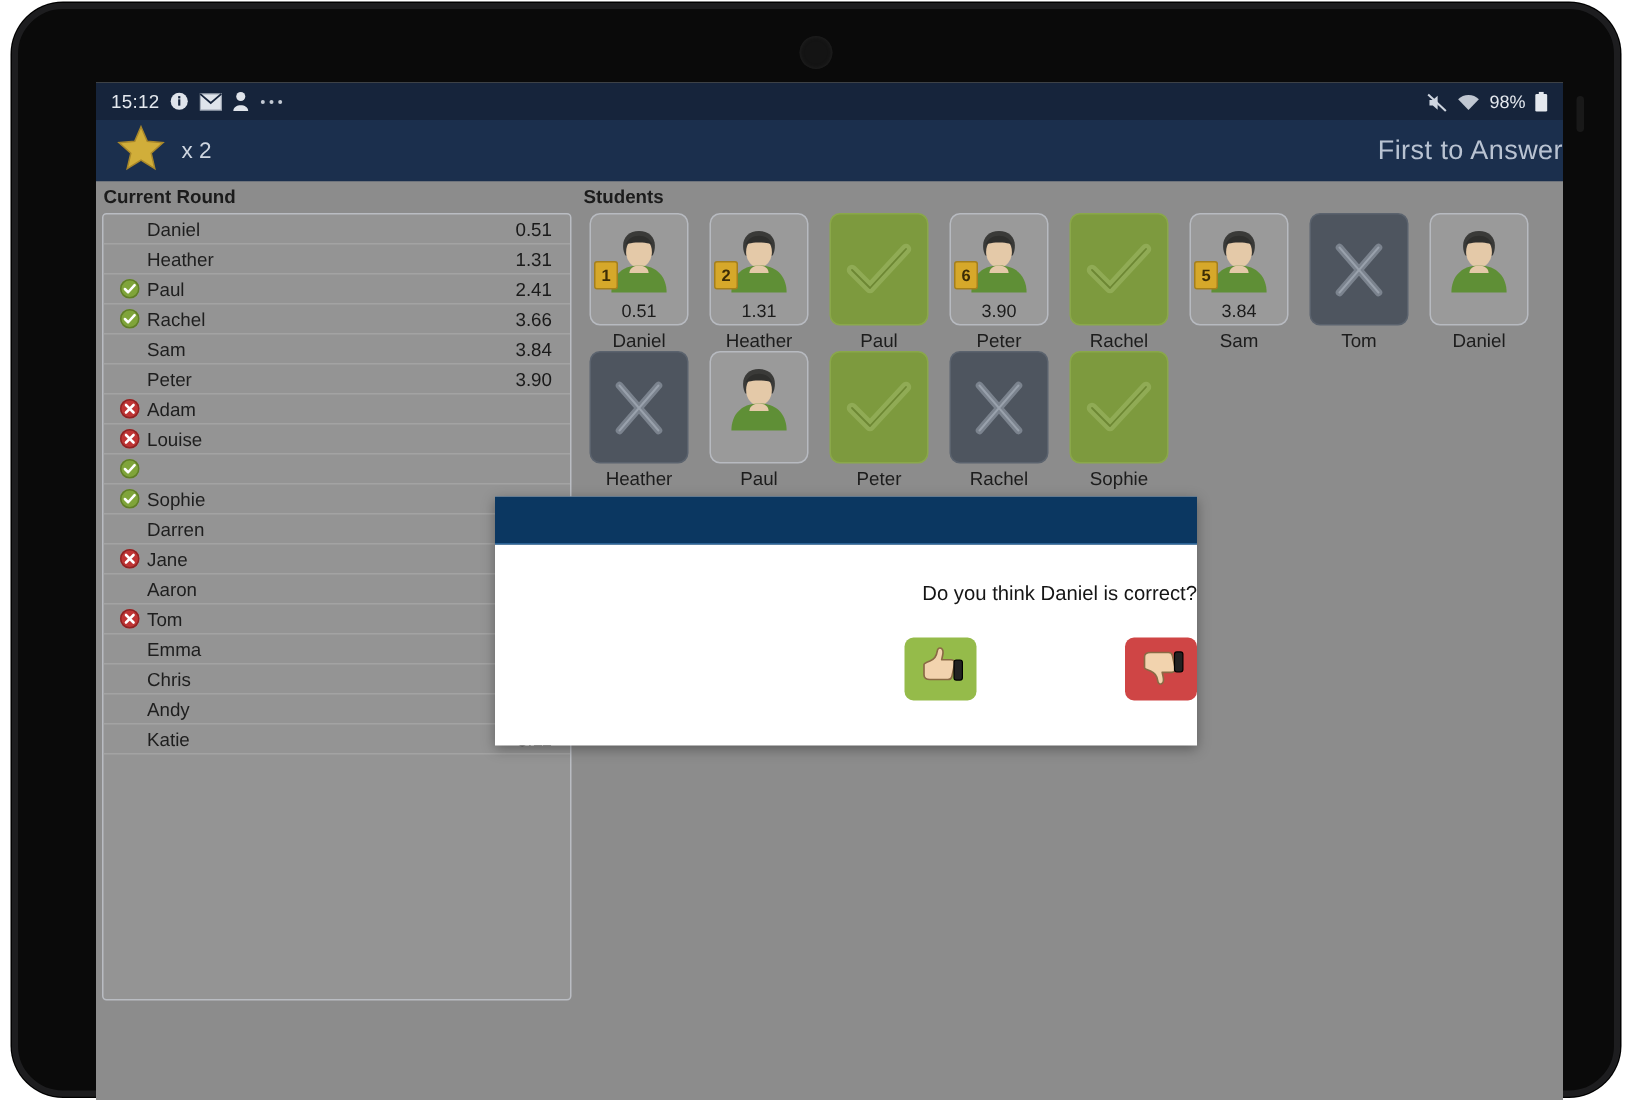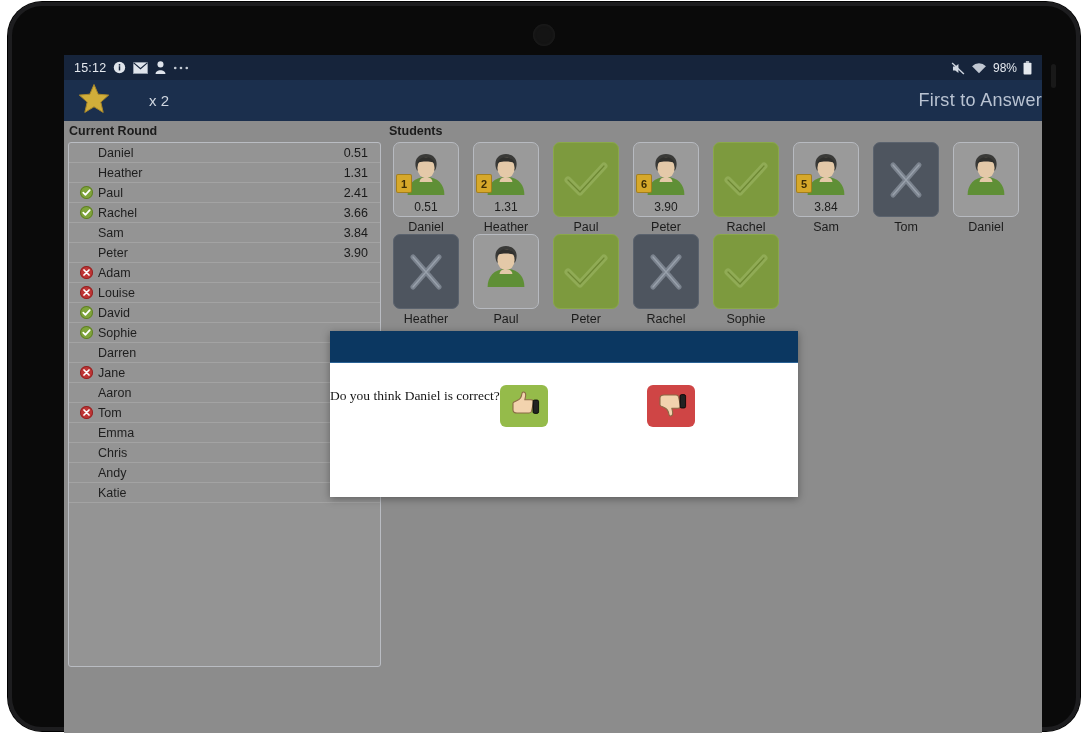--- a/index.html
+++ b/index.html
@@ -76,21 +76,21 @@
     position: relative;
     height: 41px;
     background: #1b2f4d;
     display: flex; align-items: center;
   }
   #app-bar-title {
     position: absolute; left: 0; right: 0; text-align: right;
     color: #b9c3d2; font-size: 18px; letter-spacing: .3px;
   }
   #star-badge { display: flex; align-items: center; gap: 11px; padding-left: 14px; z-index: 2; }
-  #star-count { color: #cfd6e0; font-size: 15px; margin-left: 28px; }
+  #star-count { color: #cfd6e0; font-size: 15px; }
 
   
   #content { position: relative; height: calc(100% - 66px); background: #8c8c8c; }
 
   .section-header {
     position: absolute; top: 3px;
     font-size: 12.5px; font-weight: bold; color: #1b1b1b;
   }
   #current-round-header { left: 5px; }
   #students-header { left: 325px; }
@@ -191,21 +191,21 @@
     background: #ffffff;
     box-shadow: 0 2px 8px rgba(0,0,0,.35);
   }
   #dialog-titlebar {
     height: 32px;
     background: #0b3761;
     border-bottom: 1px solid #2a6295;
   }
   #dialog-body {
     height: calc(100% - 32px);
-    display: flex; flex-direction: row; align-items: flex-start; font-family: Liberation Serif, serif;
+    display: flex; flex-direction: column; align-items: flex-end;
   }
   #dialog-message {
     margin-top: 25px;
     font-size: 13.5px; color: #151515;
   }
   #dialog-buttons {
     margin-top: 22px;
     display: flex; gap: 99px;
   }
   .vote-button {
@@ -352,21 +352,20 @@
             </span>
             <span class="rr-name">Louise</span>
             <span class="rr-time"></span>
           </div>
           <div class="round-row">
             <span class="status-dot correct">
               <svg width="9" height="9" viewBox="0 0 10 10">
                 <path d="M1.4 5.2 L3.8 7.6 L8.6 2.3" fill="none" stroke="#ffffff" stroke-width="1.9" stroke-linecap="round" stroke-linejoin="round"></path>
               </svg>
             </span>
-            <span class="rr-name">David</span>
             <span class="rr-time"></span>
           </div>
           <div class="round-row">
             <span class="status-dot correct">
               <svg width="9" height="9" viewBox="0 0 10 10">
                 <path d="M1.4 5.2 L3.8 7.6 L8.6 2.3" fill="none" stroke="#ffffff" stroke-width="1.9" stroke-linecap="round" stroke-linejoin="round"></path>
               </svg>
             </span>
             <span class="rr-name">Sophie</span>
             <span class="rr-time"></span>

